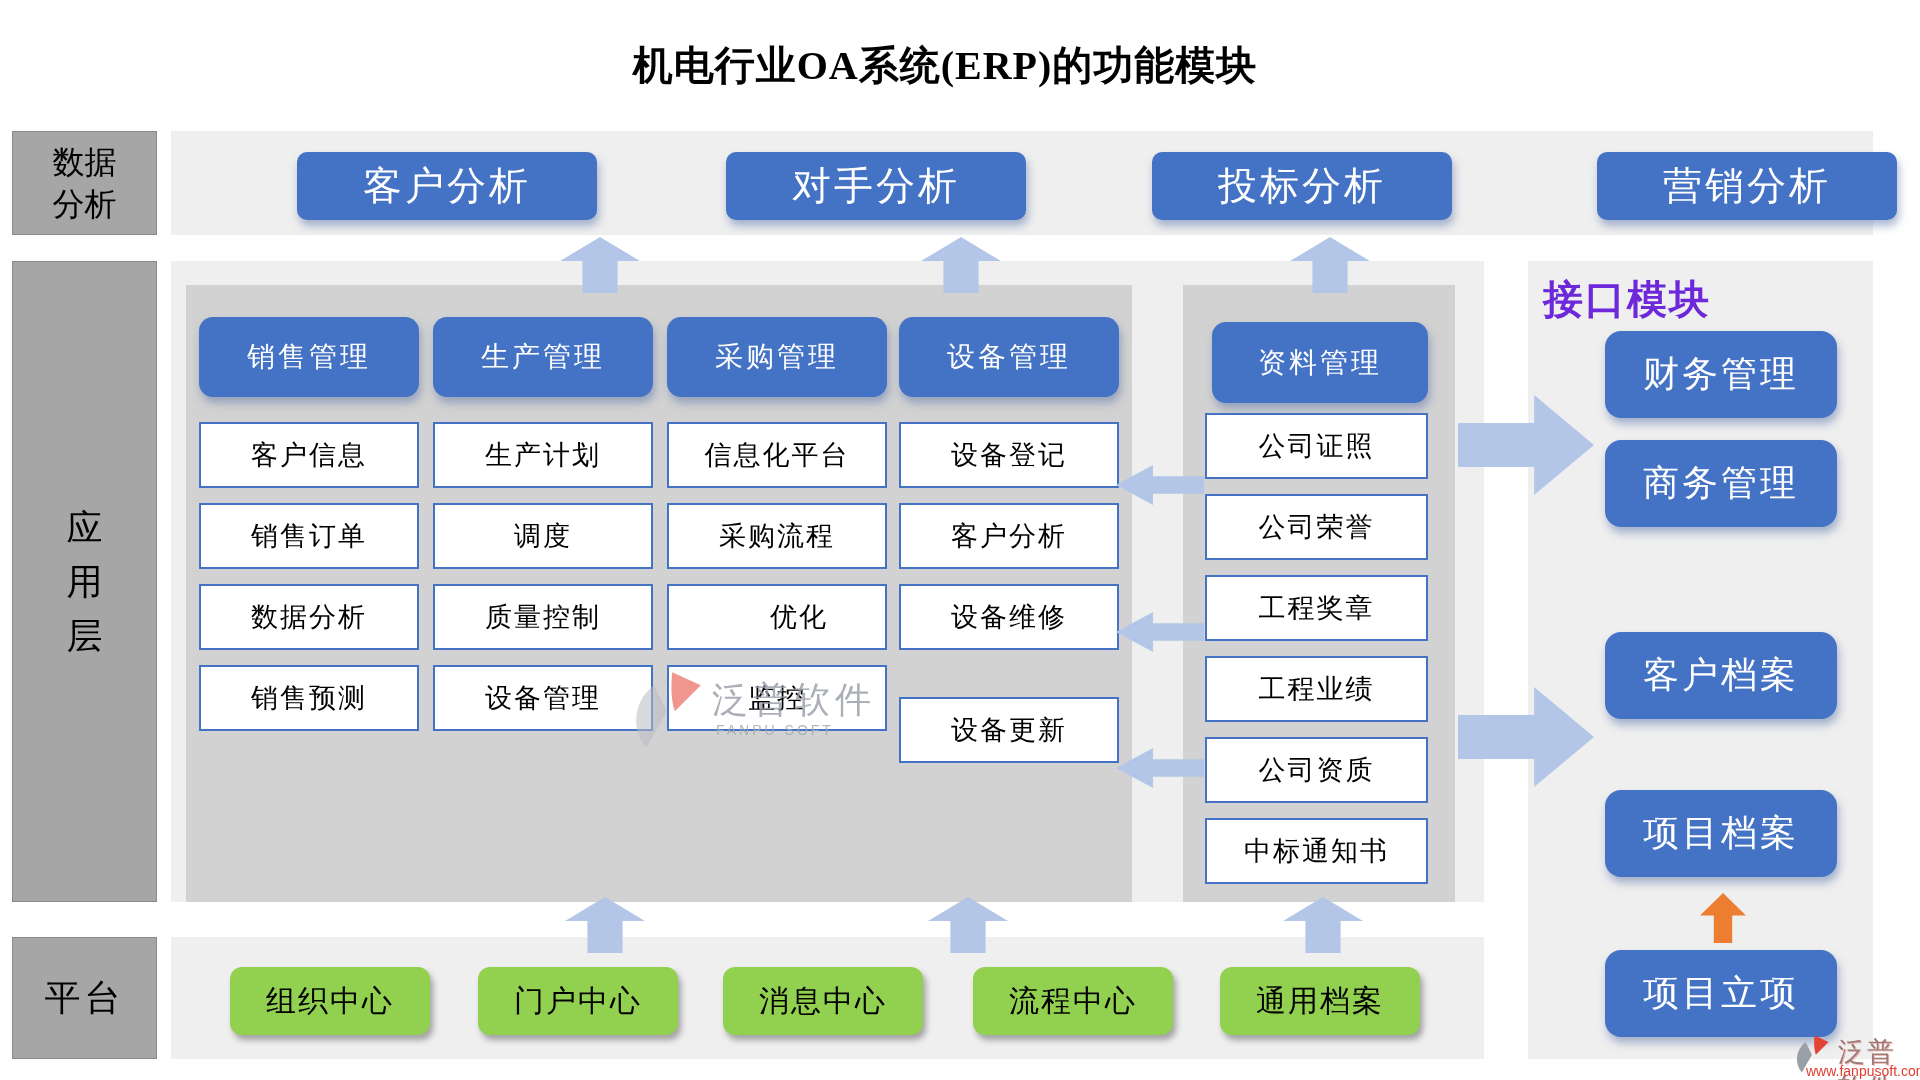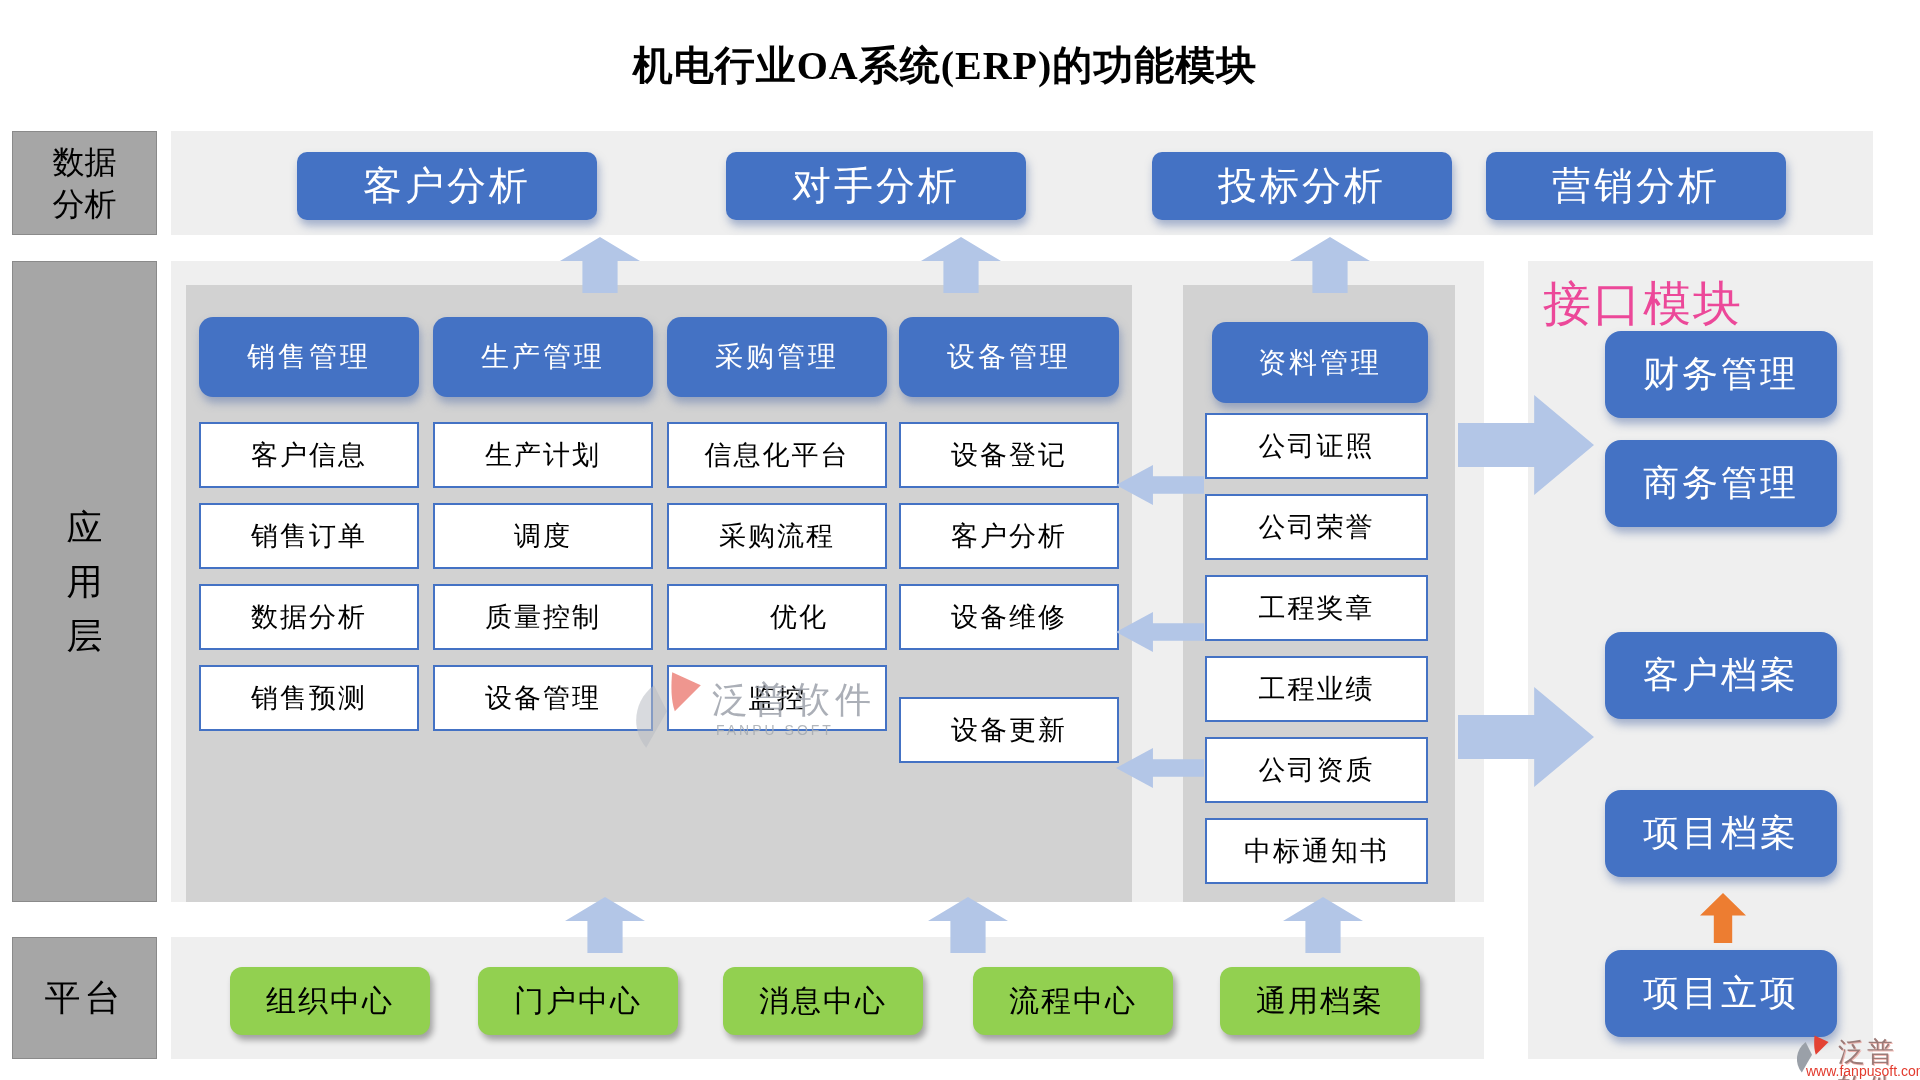--- a/index.html
+++ b/index.html
@@ -19,21 +19,21 @@
   .tbtn{top:152px;width:300px;height:68px;border-radius:10px;font-size:39px;margin-left:40px;}
   .mhdr{top:317px;width:220px;height:80px;border-radius:14px;font-size:28px;}
   .dhdr{width:216px;height:81px;border-radius:14px;font-size:28px;}
   .mcell{width:220px;height:66px;background:#ffffff;border:2px solid #4472c4;box-sizing:border-box;
          display:flex;align-items:center;justify-content:center;font-size:27px;color:#000;letter-spacing:2px;}
   .dcell{left:1205px;width:223px;height:66px;}
   .rbtn{left:1605px;width:232px;height:87px;border-radius:16px;font-size:36px;}
   .gbtn{top:967px;width:200px;height:68px;background:#92d050;border-radius:12px;color:#000;
         display:flex;align-items:center;justify-content:center;font-size:30px;letter-spacing:2px;
         box-shadow:3px 5px 6px rgba(0,0,0,0.33);}
-  .iftitle{left:1543px;top:272px;font-size:48px;font-weight:normal;color:#ec4899;letter-spacing:2px;}
+  .iftitle{left:1543px;top:272px;font-size:40px;font-weight:bold;color:#6d28d9;letter-spacing:2px;}
   .arrow{background:#b3c6e7;}
   .au{width:80px;height:56px;clip-path:polygon(50% 0,100% 43%,72% 43%,72% 100%,28% 100%,28% 43%,0 43%);}
   .al{width:88px;height:40px;clip-path:polygon(0 50%,42% 0,42% 28%,100% 28%,100% 72%,42% 72%,42% 100%);}
   .ar{width:136px;height:100px;clip-path:polygon(100% 50%,56% 0,56% 28%,0 28%,0 72%,56% 72%,56% 100%);}
   .ao{width:46px;height:50px;background:#ed7d31;clip-path:polygon(50% 0,100% 45%,70% 45%,70% 100%,30% 100%,30% 45%,0 45%);}
   .wm-name{font-size:36px;color:rgba(150,155,165,0.8);letter-spacing:5px;}
   .wm-sub{font-size:14px;color:rgba(165,170,178,0.85);letter-spacing:3px;font-family:"Liberation Sans",sans-serif;}
   .wmc-name{font-size:27px;color:#9b7b78;letter-spacing:2px;text-shadow:1px 1px 0 rgba(227,66,52,0.35);}
   .wmc-url{font-size:14px;color:#e23b2e;font-family:"Liberation Sans",sans-serif;}
 </style>
@@ -44,21 +44,21 @@
 
   <div class="abs title">机电行业OA系统(ERP)的功能模块</div>
 
   <div class="abs band" style="left:171px;top:131px;width:1702px;height:104px;"></div>
   <div class="abs labelbox" style="left:12px;top:131px;width:145px;height:104px;">
     <div class="lbl-2line">数据分析</div>
   </div>
   <div class="abs bluebtn tbtn" style="left:257px;">客户分析</div>
   <div class="abs bluebtn tbtn" style="left:686px;">对手分析</div>
   <div class="abs bluebtn tbtn" style="left:1112px;">投标分析</div>
-  <div class="abs bluebtn tbtn" style="left:1446px;text-align:right;">营销分析</div>
+  <div class="abs bluebtn tbtn" style="left:1557px;text-align:right;">营销分析</div>
 
   <div class="abs band" style="left:171px;top:261px;width:1313px;height:641px;"></div>
   <div class="abs labelbox" style="left:12px;top:261px;width:145px;height:641px;">
     <div class="lbl-vert">应用层</div>
   </div>
   <div class="abs darkbox" style="left:186px;top:285px;width:946px;height:617px;"></div>
   <div class="abs darkbox" style="left:1183px;top:285px;width:272px;height:617px;"></div>
 
   <div class="abs bluebtn mhdr" style="left:199px;">销售管理</div>
   <div class="abs bluebtn mhdr" style="left:433px;">生产管理</div>

